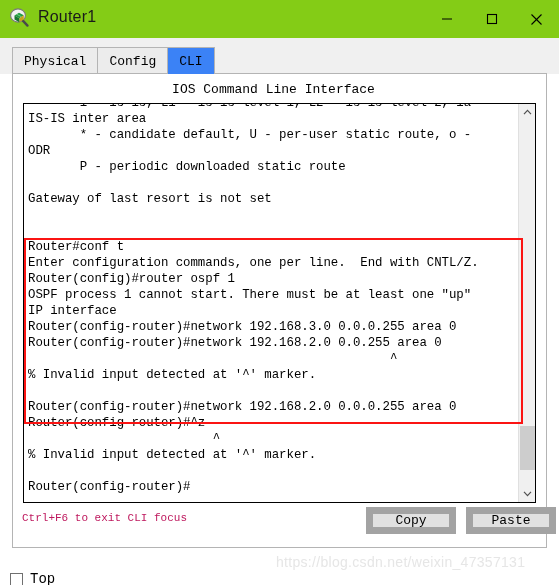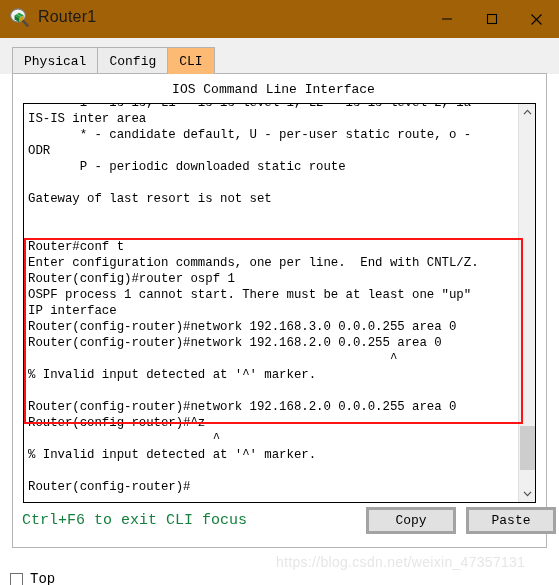--- a/index.html
+++ b/index.html
@@ -14,21 +14,21 @@
     font-family: "Liberation Sans", sans-serif;
     position: relative;
   }
 
   
   .titlebar {
     position: absolute;
     left: 0; top: 0;
     width: 559px;
     height: 38px;
-    background: #a16207;
+    background: #84cc16;
     display: flex;
     align-items: center;
   }
   .app-icon {
     position: absolute;
     left: 10px; top: 7px;
     width: 22px; height: 22px;
   }
   .win-title {
     position: absolute;
@@ -76,21 +76,21 @@
     font-family: "Liberation Mono", monospace;
     font-size: 13px;
     display: flex;
     align-items: center;
     justify-content: center;
     padding: 13px 11px;
     margin-right: -1px;
     cursor: default;
   }
   .tab.active {
-    background: #fdba74;
+    background: #3b82f6;
     height: 27px;
     border-color: #b4b4b4;
     position: relative;
     z-index: 3;
     text-align: center;
   }
 
   
   .panel {
     position: absolute;
@@ -170,29 +170,29 @@
     border: 2px solid #fb1413;
     box-sizing: border-box;
     pointer-events: none;
   }
 
   
   .hint {
     position: absolute;
     left: 22px; top: 512px;
     font-family: "Liberation Mono", monospace;
-    font-size: 15px;
-    color: #15803d;
+    font-size: 11px;
+    color: #be185d;
   }
   .btn {
     position: absolute;
     top: 507px;
     height: 27px;
     background: #e1e1e1;
-    border: 3px solid #a3a3a3;
+    border: 7px solid #a3a3a3;
     box-sizing: border-box;
     font-family: "Liberation Mono", monospace;
     font-size: 13px;
     color: #000;
     display: flex;
     align-items: center;
     justify-content: center;
     cursor: default;
   }
   .btn.copy  { left: 366px; width: 90px; }

